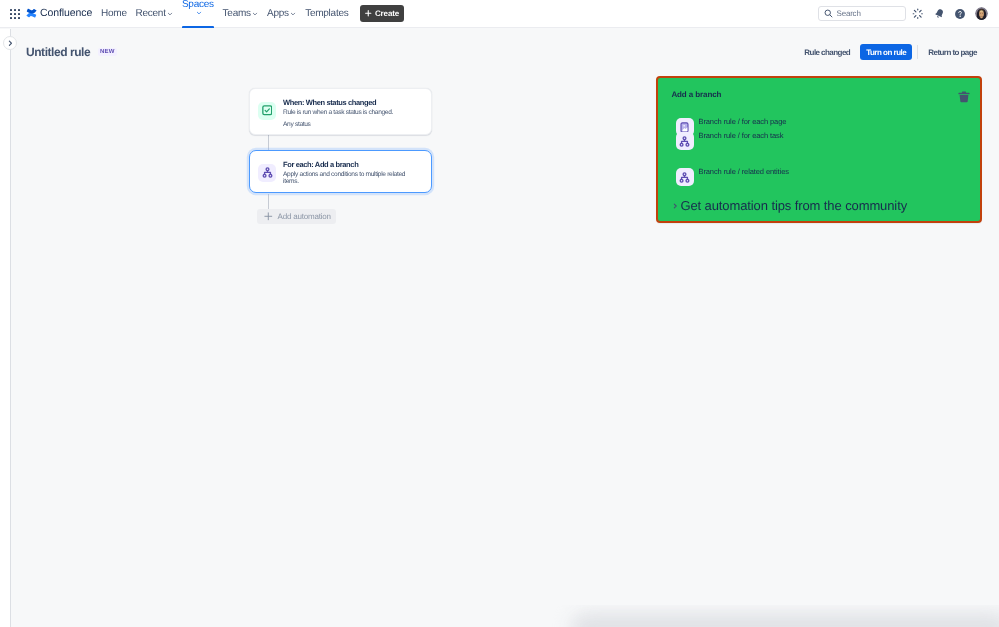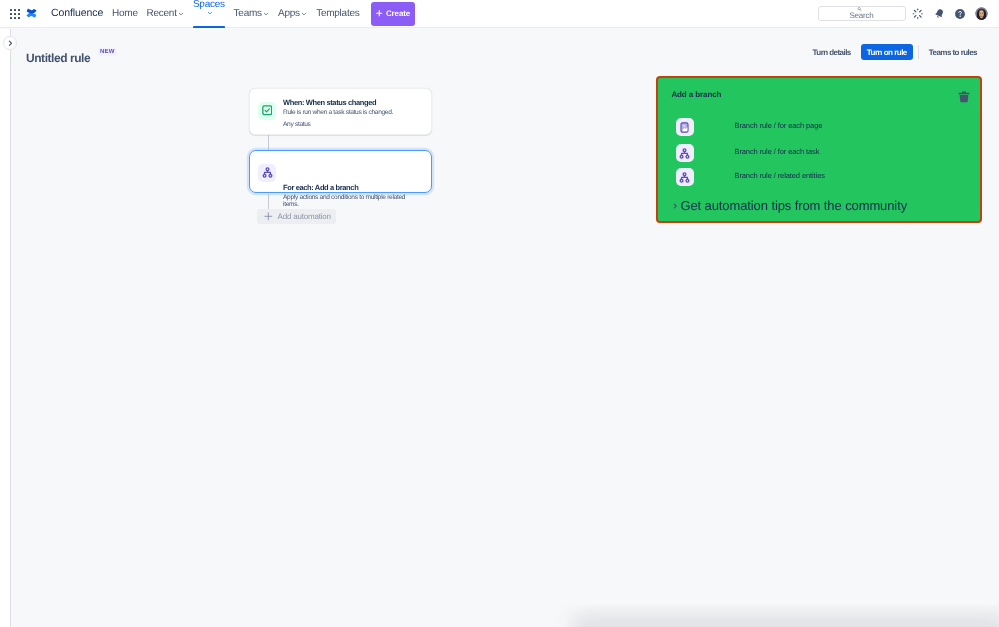--- a/index.html
+++ b/index.html
@@ -8,57 +8,57 @@
        text-rendering:geometricPrecision;}
   .page{position:relative;width:999px;height:627px;}
 
   
   .topnav{position:absolute;left:0;top:0;width:999px;height:28px;background:#fff;
           border-bottom:1px solid #EBECF0;display:flex;align-items:center;box-sizing:border-box;}
   .appswitcher{width:20px;height:20px;margin-left:5px;display:flex;align-items:center;
                justify-content:center;cursor:pointer;}
   .brand{display:flex;align-items:center;margin-left:1px;cursor:pointer;}
   .brand .mark{width:11px;height:10.3px;display:block;}
-  .brand .name{font-size:10.5px;color:#172B4D;margin-left:14px;letter-spacing:-0.1px;
+  .brand .name{font-size:10.5px;color:#172B4D;margin-left:3px;letter-spacing:-0.1px;
                font-weight:400;line-height:1;}
   .navitems{display:flex;align-items:center;margin-left:4.5px;height:29px;}
   .navitem{display:flex;align-items:center;padding:0 4.4px;font-size:10px;
            color:#44546F;cursor:pointer;position:relative;white-space:nowrap;font-weight:500;height:29px;
            letter-spacing:-0.25px;}
   .navitem .cr{margin-left:1.5px;display:block;}
   .navitem.active{color:#0C66E4;font-weight:500;flex-direction:column;}
   .navitem.active:after{content:"";position:absolute;left:4px;right:4px;bottom:0;height:2px;
            background:#0C66E4;border-radius:1px 1px 0 0;}
-  .createbtn{margin-left:7.5px;height:24px;background:#8b5cf6;border-radius:3px;color:#fff;
+  .createbtn{margin-left:7.5px;height:17px;background:#404040;border-radius:3px;color:#fff;
            font-size:8px;font-weight:700;display:flex;align-items:center;padding:0 5px;
            cursor:pointer;letter-spacing:-0.1px;}
   .createbtn .pl{margin-right:3px;display:block;}
   .navright{margin-left:auto;display:flex;align-items:center;padding-right:11px;}
   .navicon:nth-of-type(1){margin-left:0;}
   .navright>.navicon:first-of-type{margin-left:0;}
   .searchbox{width:88px;height:15px;border:1px solid #DFE1E6;border-radius:3px;display:flex;
-           align-items:center;padding:0 5px;box-sizing:border-box;cursor:text;background:#fff;flex-direction:column;}
+           align-items:center;padding:0 5px;box-sizing:border-box;cursor:text;background:#fff;}
   .searchbox .sicon{display:block;margin-right:4px;}
   .searchbox{margin-right:2.5px;}
   .searchbox .ph{font-size:8px;color:#6B778C;letter-spacing:-0.2px;}
   .navicon{width:20px;height:20px;display:flex;align-items:center;justify-content:center;
            cursor:pointer;margin-right:1px;}
   .avatar{width:13px;height:13px;border-radius:50%;margin-left:4px;cursor:pointer;overflow:hidden;
           display:block;}
 
   
   .content{position:absolute;left:0;top:29px;width:999px;height:598px;background:#F7F8F9;}
   .sidebarbg{position:absolute;left:0;top:0;width:10px;height:598px;background:#fff;}
   .leftrail{position:absolute;left:10px;top:0;width:1px;height:598px;background:#DCDFE4;}
   .expandbtn{position:absolute;left:3px;top:7px;width:14px;height:14px;border-radius:50%;
      background:#fff;border:1px solid #E3E5E8;display:flex;
      align-items:center;justify-content:center;cursor:pointer;z-index:4;box-sizing:border-box;}
 
   .pagehdr{position:absolute;left:11px;top:0;right:0;height:40px;}
-  .ruletitle{position:absolute;left:15px;top:23px;font-size:12px;color:#44546F;font-weight:700;
+  .ruletitle{position:absolute;left:15px;top:17px;font-size:12px;color:#44546F;font-weight:700;
              letter-spacing:-0.45px;line-height:12px;}
   .newbadge{position:absolute;left:87px;top:19px;height:8px;line-height:8px;font-size:6px;
             color:#5E4DB2;font-weight:700;letter-spacing:0.2px;background:#F3F0FF;
             border-radius:2px;padding:0 2px;box-sizing:border-box;}
   .hdractions{position:absolute;right:22px;top:15px;display:flex;align-items:center;}
   .hdrlink{font-size:8px;color:#44546F;font-weight:600;cursor:pointer;white-space:nowrap;
            letter-spacing:-0.55px;}
   .turnon{margin-left:10px;height:16px;background:#0C66E4;color:#fff;font-size:8px;font-weight:700;
           border-radius:3px;display:flex;align-items:center;padding:0 6px;cursor:pointer;
           letter-spacing:-0.5px;}
@@ -71,21 +71,21 @@
   .card1{left:249px;top:88px;width:183px;height:47px;}
   .card2{left:249px;top:150px;width:183px;height:43px;border:1.8px solid #4C9AFF;
          box-shadow:0 0 0 2.2px rgba(118,172,255,0.28);border-radius:7px;}
   .cardbody{position:absolute;left:0;top:0;right:0;bottom:0;display:flex;padding:7.5px 8px;
             box-sizing:border-box;}
   .cardicon{width:18px;height:18px;border-radius:5px;display:flex;align-items:center;
             justify-content:center;flex:none;margin-top:5px;}
   .ci-green{background:#DCFFF1;}
   .ci-purple{background:#F0EDFF;}
   .cardtext{margin-left:7px;}
-  .card2 .cardtext{width:127px;margin-top:23px;}
+  .card2 .cardtext{width:127px;}
   .cardtitle{font-size:7.5px;color:#172B4D;font-weight:700;line-height:11px;letter-spacing:-0.37px;}
   .carddesc{font-size:6.6px;color:#44546F;line-height:7.1px;margin-top:1.6px;letter-spacing:-0.32px;}
   .carddetail{font-size:6.6px;color:#44546F;line-height:7.1px;margin-top:4.6px;letter-spacing:-0.32px;}
 
   .connector{position:absolute;width:1px;background:#C6CBD4;}
   .conn1{left:268px;top:135px;height:15px;}
   .conn2{left:268px;top:194px;height:15px;}
 
   .addcomp{position:absolute;left:256.8px;top:209px;height:15.3px;background:#EDEEF1;border-radius:3px;
            display:flex;align-items:center;padding:0 0 0 7.2px;cursor:pointer;box-sizing:border-box;width:78.8px;}
@@ -93,21 +93,21 @@
   .addcomp span{font-size:8px;color:#8C96A6;letter-spacing:-0.2px;white-space:nowrap;}
 
   
   .panel{position:absolute;left:656px;top:76px;width:326px;height:147px;background:#22c55e;
          border:2px solid #c2410c;border-radius:4px;box-sizing:border-box;
          box-shadow:0 1px 1px rgba(9,30,66,0.06);}
   .paneltitle{position:absolute;left:13.4px;top:12px;font-size:8px;font-weight:700;color:#172B4D;
               letter-spacing:-0.1px;line-height:9px;}
   .trash{position:absolute;left:299.5px;top:13.2px;width:12px;height:11.5px;display:flex;
          align-items:center;justify-content:center;cursor:pointer;}
-  .opt{position:absolute;left:17.5px;display:flex;align-items:center;cursor:pointer;gap:36px;}
+  .opt{position:absolute;left:17.5px;display:flex;cursor:pointer;}
   .opticon{width:18px;height:18px;border-radius:5px;background:#F0EDFF;display:flex;
            align-items:center;justify-content:center;flex:none;}
   .optlabel{margin-left:5px;font-size:7.5px;color:#172B4D;letter-spacing:-0.1px;
            position:relative;top:-1.5px;}
   .tips{position:absolute;left:14.3px;top:119.5px;display:flex;align-items:center;cursor:pointer;}
   .tips .chev{display:block;margin-right:2.1px;margin-top:1.6px;}
   .tips span{font-size:13px;color:#172B4D;letter-spacing:-0.1px;}
 
   
   .hscroll{position:absolute;left:11px;bottom:0;width:988px;height:22px;overflow:hidden;
@@ -247,24 +247,24 @@
     <div class="expandbtn">
       <svg width="6.5" height="6.5" viewBox="0 0 12 12">
         <path d="M4.4 2.2 8.2 6l-3.8 3.8" stroke="#44546F" stroke-width="2" fill="none" stroke-linecap="round" stroke-linejoin="round"></path>
       </svg>
     </div>
 
     <div class="pagehdr">
       <div class="ruletitle">Untitled rule</div>
       <div class="newbadge">NEW</div>
       <div class="hdractions">
-        <div class="hdrlink">Turn details</div>
+        <div class="hdrlink">Rule changed</div>
         <div class="turnon">Turn on rule</div>
         <div class="vdiv"></div>
-        <div class="hdrlink">Teams to rules</div>
+        <div class="hdrlink">Return to page</div>
       </div>
     </div>
 
     <div class="canvas">
       <div class="connector conn1"></div>
       <div class="connector conn2"></div>
 
       <div class="card card1">
         <div class="cardbody">
           <div class="cardicon ci-green">
@@ -321,21 +321,21 @@
             <div class="opt" style="top: 40px;">
               <div class="opticon">
                 <svg width="11" height="11" viewBox="0 0 24 24">
                   <rect x="4.4" y="1.8" width="15.2" height="20.4" rx="3.2" fill="#B8B2EC" stroke="#5E4DB2" stroke-width="2.5"></rect>
                   <path d="M7.6 20.4v-3.1l4.3-4.3 2.5 2.5 3.9-3.9v8.8z" fill="#fff"></path>
                   <circle cx="11.2" cy="8.4" r="1.7" fill="#fff"></circle>
                 </svg>
               </div>
               <div class="optlabel">Branch rule / for each page</div>
             </div>
-            <div class="opt" style="top: 66px;">
+            <div class="opt" style="top: 54px;">
               <div class="opticon">
                 <svg width="11" height="11" viewBox="0 0 24 24">
                   <g fill="none" stroke="#5E4DB2" stroke-width="3" stroke-linecap="round" stroke-linejoin="round">
                     <circle cx="12" cy="4.9" r="3.0"></circle>
                     <circle cx="5.6" cy="19.2" r="3.0"></circle>
                     <circle cx="18.4" cy="19.2" r="3.0"></circle>
                     <path d="M12 7.9v3.9"></path>
                     <path d="M5.6 16.2v-4.4h12.8v4.4"></path>
                   </g>
                 </svg>

